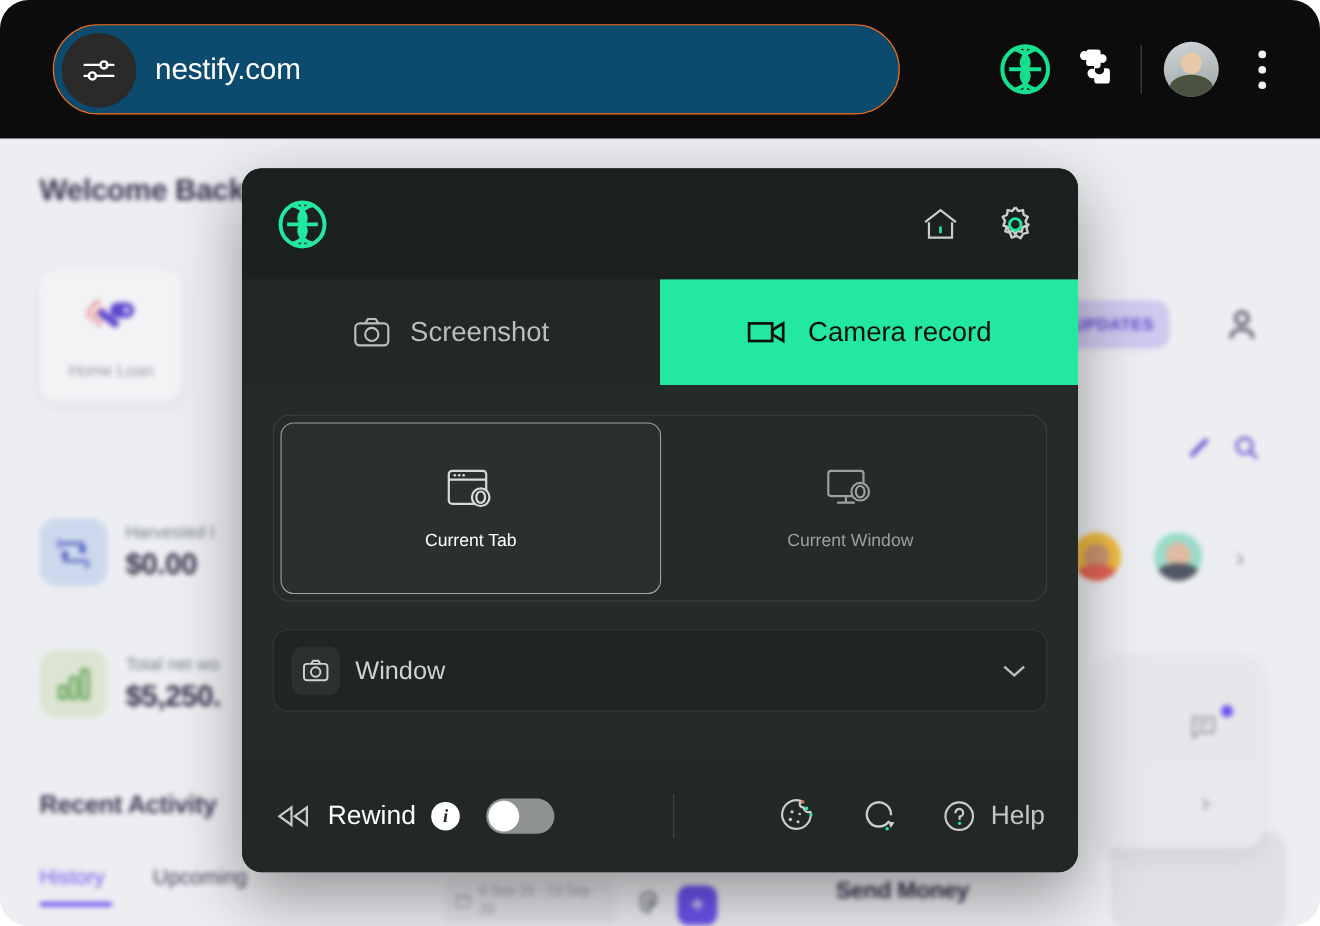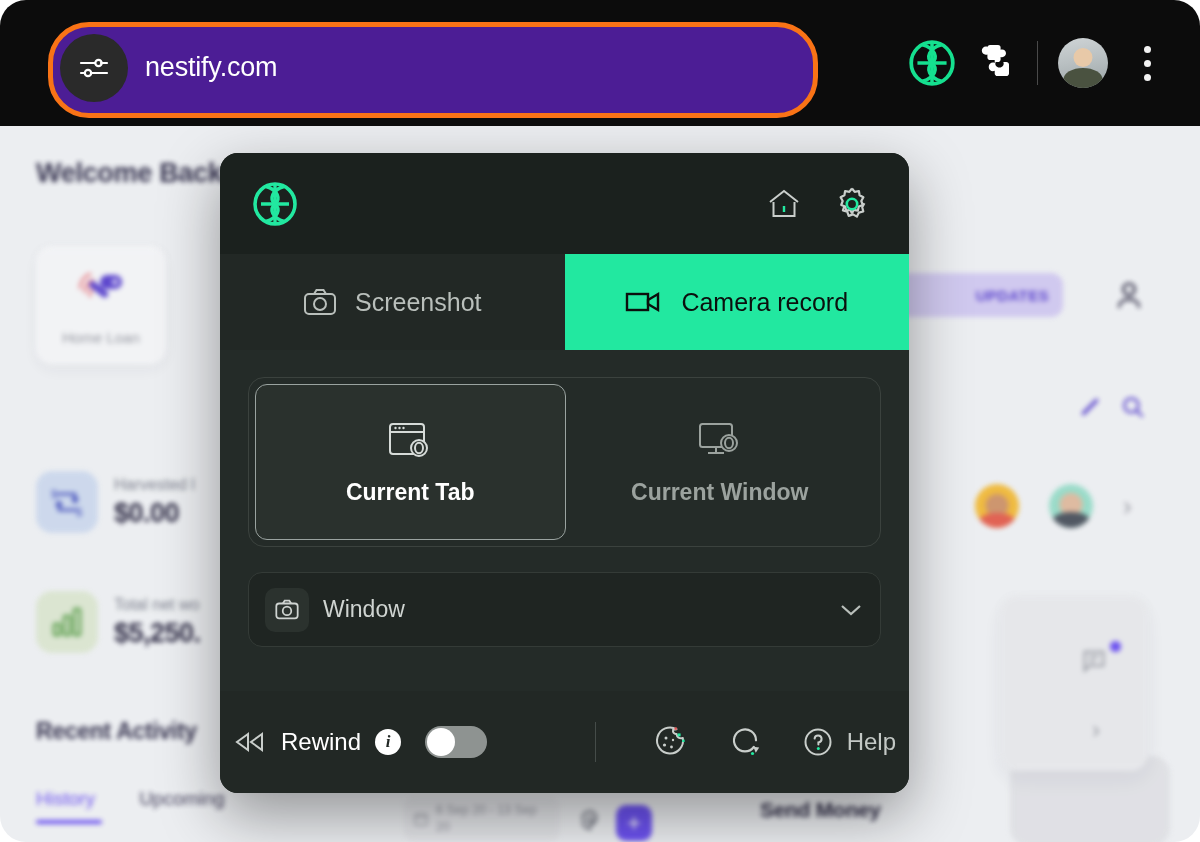--- a/index.html
+++ b/index.html
@@ -19,24 +19,24 @@
     left: 0; top: 0;
     width: 1200px;
     height: 126px;
     background: #0c0c0c;
     border-radius: 26px 26px 0 0;
     z-index: 30;
   }
   .omnibox {
     position: absolute;
     left: 48px; top: 22px;
-    width: 770px; height: 96px;
-    border: 5px solid #f97316;
+    width: 770px; height: 82px;
+    border: 1px solid #f97316;
     border-radius: 41px;
-    background: #4c1d95;
+    background: #0c4a6e;
   }
   .omni-btn {
     position: absolute;
     left: 7px; top: 7px;
     width: 68px; height: 68px;
     border-radius: 50%;
     background: #2a2a2a;
     display: flex; align-items: center; justify-content: center;
   }
   .omni-url {
@@ -188,21 +188,21 @@
   .panel-card-behind {
     position: absolute; left: 1010px; top: 630px;
     width: 160px; height: 90px;
     background: #dedfe3; border-radius: 18px;
   }
 
   
   .ext-panel {
     position: absolute;
     left: 220px; top: 153px;
-    width: 689px; height: 640px;
+    width: 760px; height: 640px;
     border-radius: 18px;
     overflow: hidden;
     background: #242b28;
     box-shadow: 0 22px 60px rgba(0,0,0,0.38);
     z-index: 20;
   }
   .ext-header {
     height: 101px;
     background: #1b211e;
     display: flex; align-items: center; justify-content: space-between;
@@ -242,21 +242,21 @@
     align-items: center; justify-content: center;
     gap: 18px;
     cursor: pointer;
   }
   .source-opt.selected {
     border: 1px solid #9aa3a0;
     background: #2a312d;
     color: #ffffff;
   }
   .source-opt.unselected { color: #9ba29e; }
-  .source-opt .s-label { font-size: 23px; font-weight: bold; }
+  .source-opt .s-label { font-size: 16px; }
 
   .device-row { display: flex; gap: 34px; margin-top: 25px; }
   .device-select {
     flex: 1; height: 75px;
     background: #1f2522;
     border: 1px solid #343b37;
     border-radius: 14px;
     display: flex; align-items: center;
     padding: 0 16px;
     cursor: pointer;
@@ -268,21 +268,21 @@
     margin-right: 14px;
   }
   .device-label { flex: 1; font-size: 23px; color: #cfd4d1; }
   .chev-down { color: #b9bfbb; }
 
   .ext-footer {
     position: absolute; left: 0; bottom: 0;
     width: 100%; height: 102px;
     background: #222825;
     display: flex; align-items: center;
-    padding: 0 13px;
+    padding: 0 30px;
   }
   .rewind-group { display: flex; align-items: center; gap: 14px; }
   .rewind-label { font-size: 24px; color: #ffffff; }
   .info-badge {
     width: 26px; height: 26px; border-radius: 50%;
     background: #ffffff; color: #222825;
     font-size: 17px; font-weight: bold; font-style: italic;
     display: flex; align-items: center; justify-content: center;
     font-family: "Liberation Serif", serif;
     cursor: pointer;

